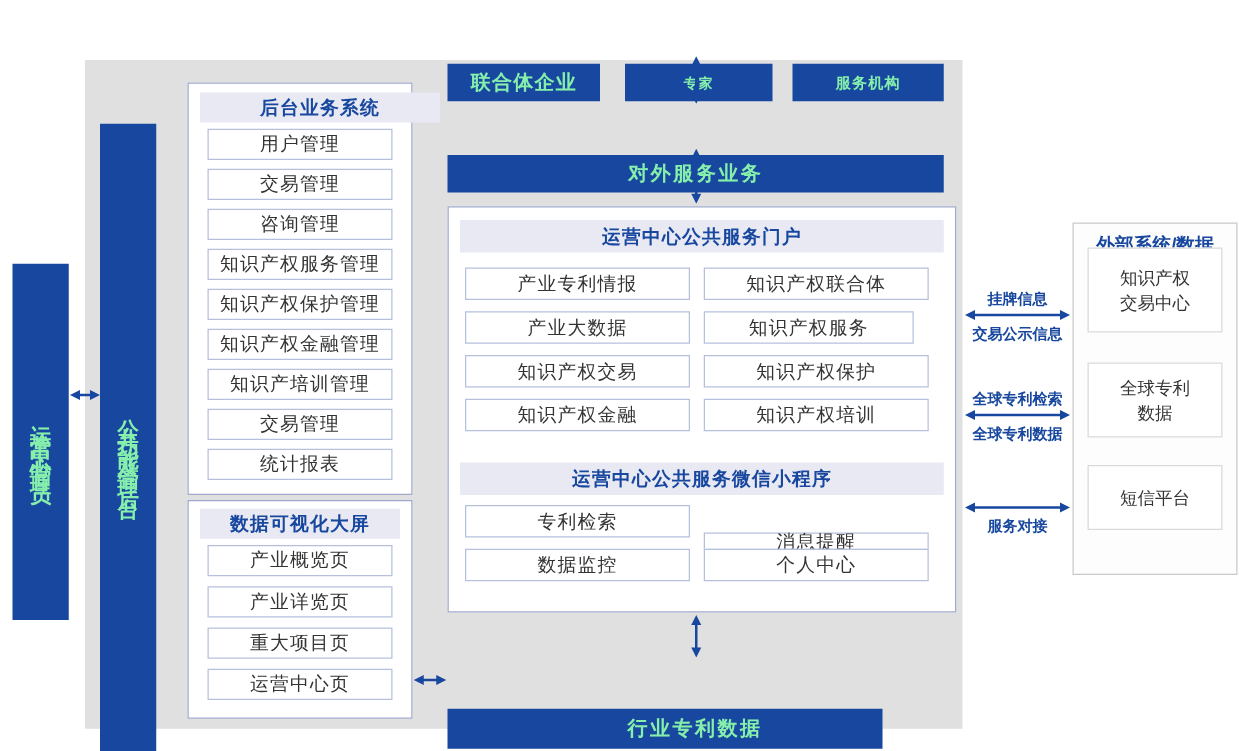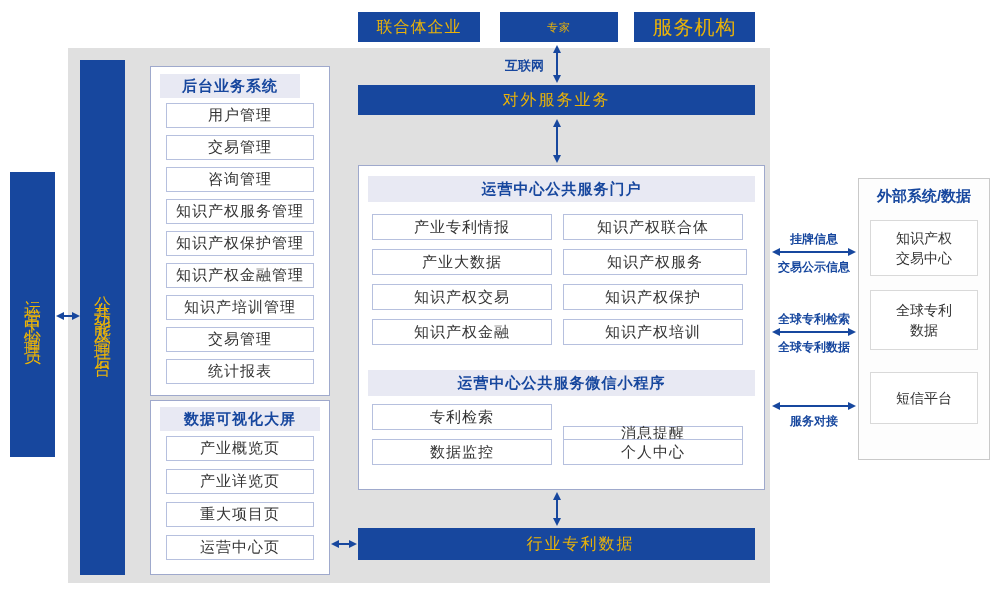--- a/index.html
+++ b/index.html
@@ -7,21 +7,21 @@
     --panel:#e0e0e0;
     --header_bg:#e8e9f3;
     --item_border:#b6c0de;
     --frame_border:#9fa9cc;
   }
   *{box-sizing:border-box;margin:0;padding:0;}
   body{font-family:"Liberation Sans","DejaVu Sans",sans-serif;background:#ffffff;}
   .canvas{position:relative;width:1000px;height:601px;background:#fff;overflow:hidden;}
   .abs{position:absolute;}
   .panel{background:var(--panel);}
-  .bluebox{background:var(--primary);color:#eab308;font-weight:normal;display:flex;align-items:center;justify-content:center;}
+  .bluebox{background:var(--primary);color:#86efac;font-weight:bold;display:flex;align-items:center;justify-content:center;margin-top:39px;}
   .frame{background:#fff;border:1px solid var(--frame_border);}
   .hdr{background:var(--header_bg);color:var(--primary);font-weight:bold;display:flex;align-items:center;justify-content:center;font-size:15px;letter-spacing:1px;}
   .cell{background:#fff;border:1px solid var(--item_border);color:#333;display:flex;align-items:center;justify-content:center;font-size:15px;letter-spacing:1px;}
   .vtext{writing-mode:vertical-rl;text-orientation:upright;letter-spacing:8px;font-size:17px;}
   .linklabel{color:var(--primary);font-weight:bold;font-size:12px;text-align:center;}
   .inetlabel{color:var(--primary);font-weight:bold;font-size:13px;text-align:right;}
   .arrow-line{stroke:var(--primary);stroke-width:2;}
   .arrow-head{fill:var(--primary);}
   .rightbox{background:#fdfdfd;border:1px solid #c9c9c9;}
   .rtitle{color:var(--primary);font-weight:bold;font-size:15px;text-align:center;}
@@ -29,21 +29,21 @@
 </style>
 </head>
 <body>
 
 <div class="canvas">
 
   <div class="abs panel" style="left:68px;top:48px;width:702px;height:535px;"></div>
 
   <div class="abs bluebox" style="left:358px;top:12px;width:122px;height:30px;font-size:16px;letter-spacing:1px;">联合体企业</div>
   <div class="abs bluebox" style="left:500px;top:12px;width:118px;height:30px;font-size:11px;letter-spacing:1px;">专家</div>
-  <div class="abs bluebox" style="left:634px;top:12px;width:121px;height:30px;font-size:20px;letter-spacing:1px;">服务机构</div>
+  <div class="abs bluebox" style="left:634px;top:12px;width:121px;height:30px;font-size:12px;letter-spacing:1px;">服务机构</div>
 
   <div class="abs inetlabel" style="left:462px;top:57px;width:82px;">互联网</div>
   <svg class="abs" style="left:551px;top:45px;" width="12" height="38">
     <line class="arrow-line" x1="6" y1="6" x2="6" y2="32"></line>
     <polygon class="arrow-head" points="6,0 2,8 10,8"></polygon>
     <polygon class="arrow-head" points="6,38 2,30 10,30"></polygon>
   </svg>
 
   <div class="abs bluebox" style="left:358px;top:85px;width:397px;height:30px;font-size:16px;letter-spacing:2px;">对外服务业务</div>
 
@@ -55,21 +55,21 @@
 
   <div class="abs bluebox vtext" style="left:10px;top:172px;width:45px;height:285px;">运营中心管理员</div>
   <div class="abs bluebox vtext" style="left:80px;top:60px;width:45px;height:515px;">公共功能及管理后台</div>
   <svg class="abs" style="left:56px;top:310px;" width="24" height="12">
     <line class="arrow-line" x1="6" y1="6" x2="18" y2="6"></line>
     <polygon class="arrow-head" points="0,6 8,2 8,10"></polygon>
     <polygon class="arrow-head" points="24,6 16,2 16,10"></polygon>
   </svg>
 
   <div class="abs frame" style="left:150px;top:66px;width:180px;height:330px;"></div>
-  <div class="abs hdr" style="left:160px;top:74px;width:140px;height:24px;">后台业务系统</div>
+  <div class="abs hdr" style="left:160px;top:74px;width:192px;height:24px;">后台业务系统</div>
   <div class="abs cell" style="left:166px;top:103px;width:148px;height:25px;">用户管理</div>
   <div class="abs cell" style="left:166px;top:135px;width:148px;height:25px;">交易管理</div>
   <div class="abs cell" style="left:166px;top:167px;width:148px;height:25px;">咨询管理</div>
   <div class="abs cell" style="left:166px;top:199px;width:148px;height:25px;">知识产权服务管理</div>
   <div class="abs cell" style="left:166px;top:231px;width:148px;height:25px;">知识产权保护管理</div>
   <div class="abs cell" style="left:166px;top:263px;width:148px;height:25px;">知识产权金融管理</div>
   <div class="abs cell" style="left:166px;top:295px;width:148px;height:25px;">知识产培训管理</div>
   <div class="abs cell" style="left:166px;top:327px;width:148px;height:25px;">交易管理</div>
   <div class="abs cell" style="left:166px;top:359px;width:148px;height:25px;">统计报表</div>
 
@@ -78,49 +78,49 @@
   <div class="abs cell" style="left:166px;top:436px;width:148px;height:25px;">产业概览页</div>
   <div class="abs cell" style="left:166px;top:469px;width:148px;height:25px;">产业详览页</div>
   <div class="abs cell" style="left:166px;top:502px;width:148px;height:25px;">重大项目页</div>
   <div class="abs cell" style="left:166px;top:535px;width:148px;height:25px;">运营中心页</div>
 
   <div class="abs frame" style="left:358px;top:165px;width:407px;height:325px;"></div>
   <div class="abs hdr" style="left:368px;top:176px;width:387px;height:26px;">运营中心公共服务门户</div>
   <div class="abs cell" style="left:372px;top:214px;width:180px;height:26px;">产业专利情报</div>
   <div class="abs cell" style="left:563px;top:214px;width:180px;height:26px;">知识产权联合体</div>
   <div class="abs cell" style="left:372px;top:249px;width:180px;height:26px;">产业大数据</div>
-  <div class="abs cell" style="left:563px;top:249px;width:184px;height:26px;">知识产权服务</div>
+  <div class="abs cell" style="left:563px;top:249px;width:168px;height:26px;">知识产权服务</div>
   <div class="abs cell" style="left:372px;top:284px;width:180px;height:26px;">知识产权交易</div>
   <div class="abs cell" style="left:563px;top:284px;width:180px;height:26px;">知识产权保护</div>
   <div class="abs cell" style="left:372px;top:319px;width:180px;height:26px;">知识产权金融</div>
   <div class="abs cell" style="left:563px;top:319px;width:180px;height:26px;">知识产权培训</div>
 
   <div class="abs hdr" style="left:368px;top:370px;width:387px;height:26px;">运营中心公共服务微信小程序</div>
   <div class="abs cell" style="left:372px;top:404px;width:180px;height:26px;">专利检索</div>
   <div class="abs cell" style="left:563px;top:404px;width:180px;height:14px;margin-top:22px;">消息提醒</div>
   <div class="abs cell" style="left:372px;top:439px;width:180px;height:26px;">数据监控</div>
   <div class="abs cell" style="left:563px;top:439px;width:180px;height:26px;">个人中心</div>
 
   <svg class="abs" style="left:551px;top:492px;" width="12" height="34">
     <line class="arrow-line" x1="6" y1="6" x2="6" y2="28"></line>
     <polygon class="arrow-head" points="6,0 2,8 10,8"></polygon>
     <polygon class="arrow-head" points="6,34 2,26 10,26"></polygon>
   </svg>
 
-  <div class="abs bluebox" style="left:358px;top:528px;width:397px;height:32px;font-size:16px;letter-spacing:2px;padding-left:48px;">行业专利数据</div>
+  <div class="abs bluebox" style="left:358px;top:528px;width:348px;height:32px;font-size:16px;letter-spacing:2px;padding-left:48px;">行业专利数据</div>
 
   <svg class="abs" style="left:331px;top:538px;" width="26" height="12">
     <line class="arrow-line" x1="6" y1="6" x2="20" y2="6"></line>
     <polygon class="arrow-head" points="0,6 8,2 8,10"></polygon>
     <polygon class="arrow-head" points="26,6 18,2 18,10"></polygon>
   </svg>
 
   <div class="abs rightbox" style="left:858px;top:178px;width:132px;height:282px;"></div>
   <div class="abs rtitle" style="left:858px;top:187px;width:132px;">外部系统/数据</div>
-  <div class="abs rcell" style="left:870px;top:220px;width:108px;height:56px;">知识产权
+  <div class="abs rcell" style="left:870px;top:198px;width:108px;height:68px;">知识产权
 交易中心</div>
   <div class="abs rcell" style="left:870px;top:290px;width:108px;height:60px;">全球专利
 数据</div>
   <div class="abs rcell" style="left:870px;top:372px;width:108px;height:52px;">短信平台</div>
 
   <div class="abs linklabel" style="left:772px;top:231px;width:84px;">挂牌信息</div>
   <svg class="abs" style="left:772px;top:246px;" width="84" height="12">
     <line class="arrow-line" x1="6" y1="6" x2="78" y2="6"></line>
     <polygon class="arrow-head" points="0,6 8,2 8,10"></polygon>
     <polygon class="arrow-head" points="84,6 76,2 76,10"></polygon>

